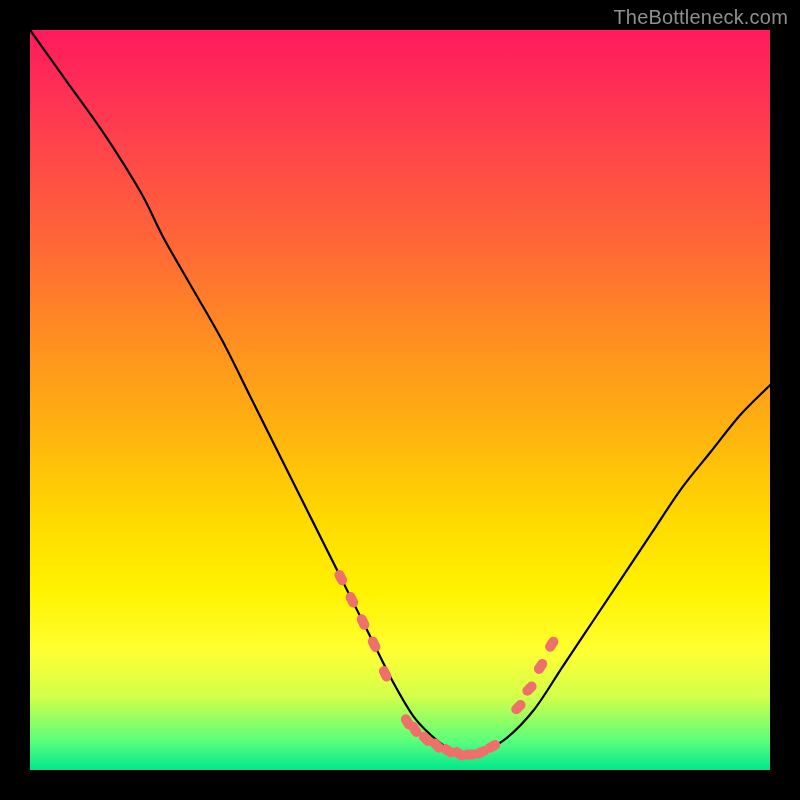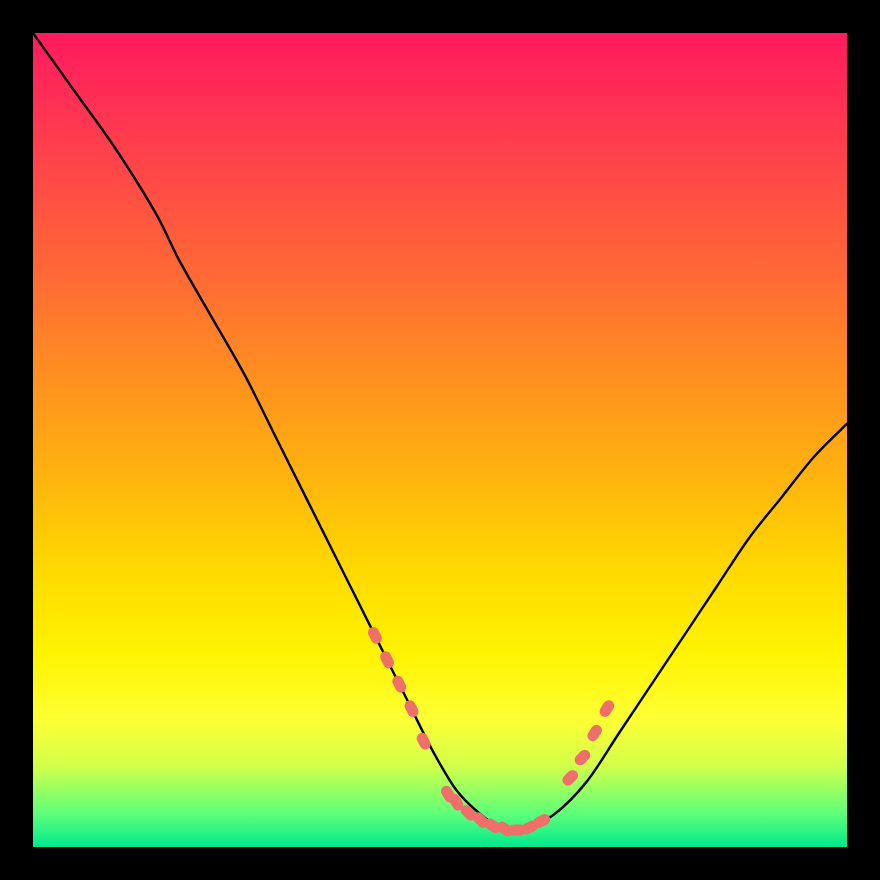--- a/index.html
+++ b/index.html
@@ -82,13 +82,14 @@
           <rect x="-8" y="-5" width="16" height="10" rx="5" ry="5" fill="#ef6f6b" transform="translate(440.29999999999995 724.46) rotate(0)"></rect>
           <rect x="-8" y="-5" width="16" height="10" rx="5" ry="5" fill="#ef6f6b" transform="translate(451.4 722.24) rotate(-26.56505117707808)"></rect>
           <rect x="-8" y="-5" width="16" height="10" rx="5" ry="5" fill="#ef6f6b" transform="translate(462.5 716.32) rotate(-26.56505117707808)"></rect>
           <rect x="-8" y="-5" width="16" height="10" rx="5" ry="5" fill="#ef6f6b" transform="translate(488.40000000000003 677.1) rotate(-45)"></rect>
           <rect x="-8" y="-5" width="16" height="10" rx="5" ry="5" fill="#ef6f6b" transform="translate(499.50000000000006 658.6) rotate(-45)"></rect>
           <rect x="-8" y="-5" width="16" height="10" rx="5" ry="5" fill="#ef6f6b" transform="translate(510.59999999999997 636.4) rotate(-56.309932474020286)"></rect>
           <rect x="-8" y="-5" width="16" height="10" rx="5" ry="5" fill="#ef6f6b" transform="translate(521.6999999999999 614.2) rotate(-56.309932474020286)"></rect>
         </g>
     </svg>
   </div>
+  <div class="watermark">TheBottleneck.com</div>
 </div>
 
 </body></html>

